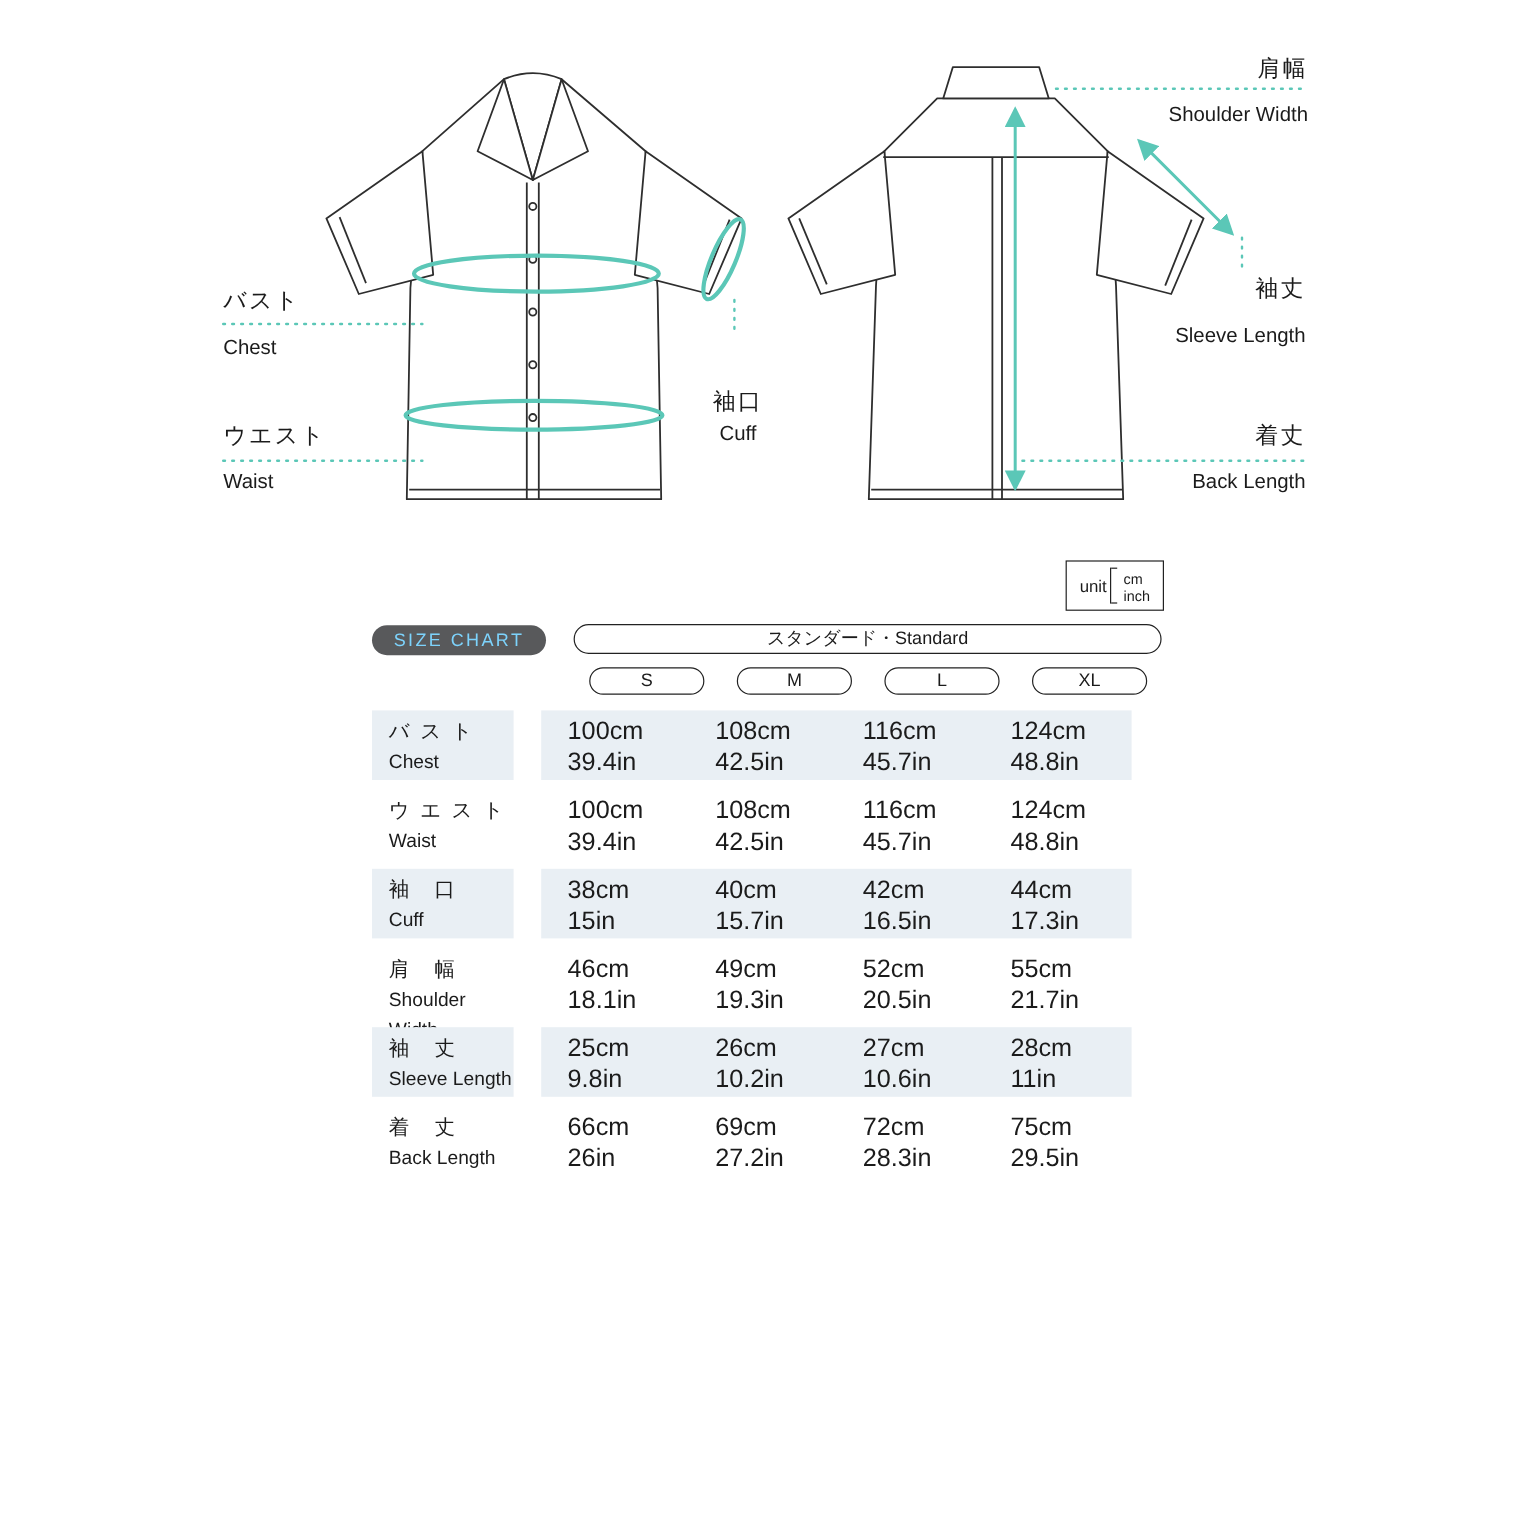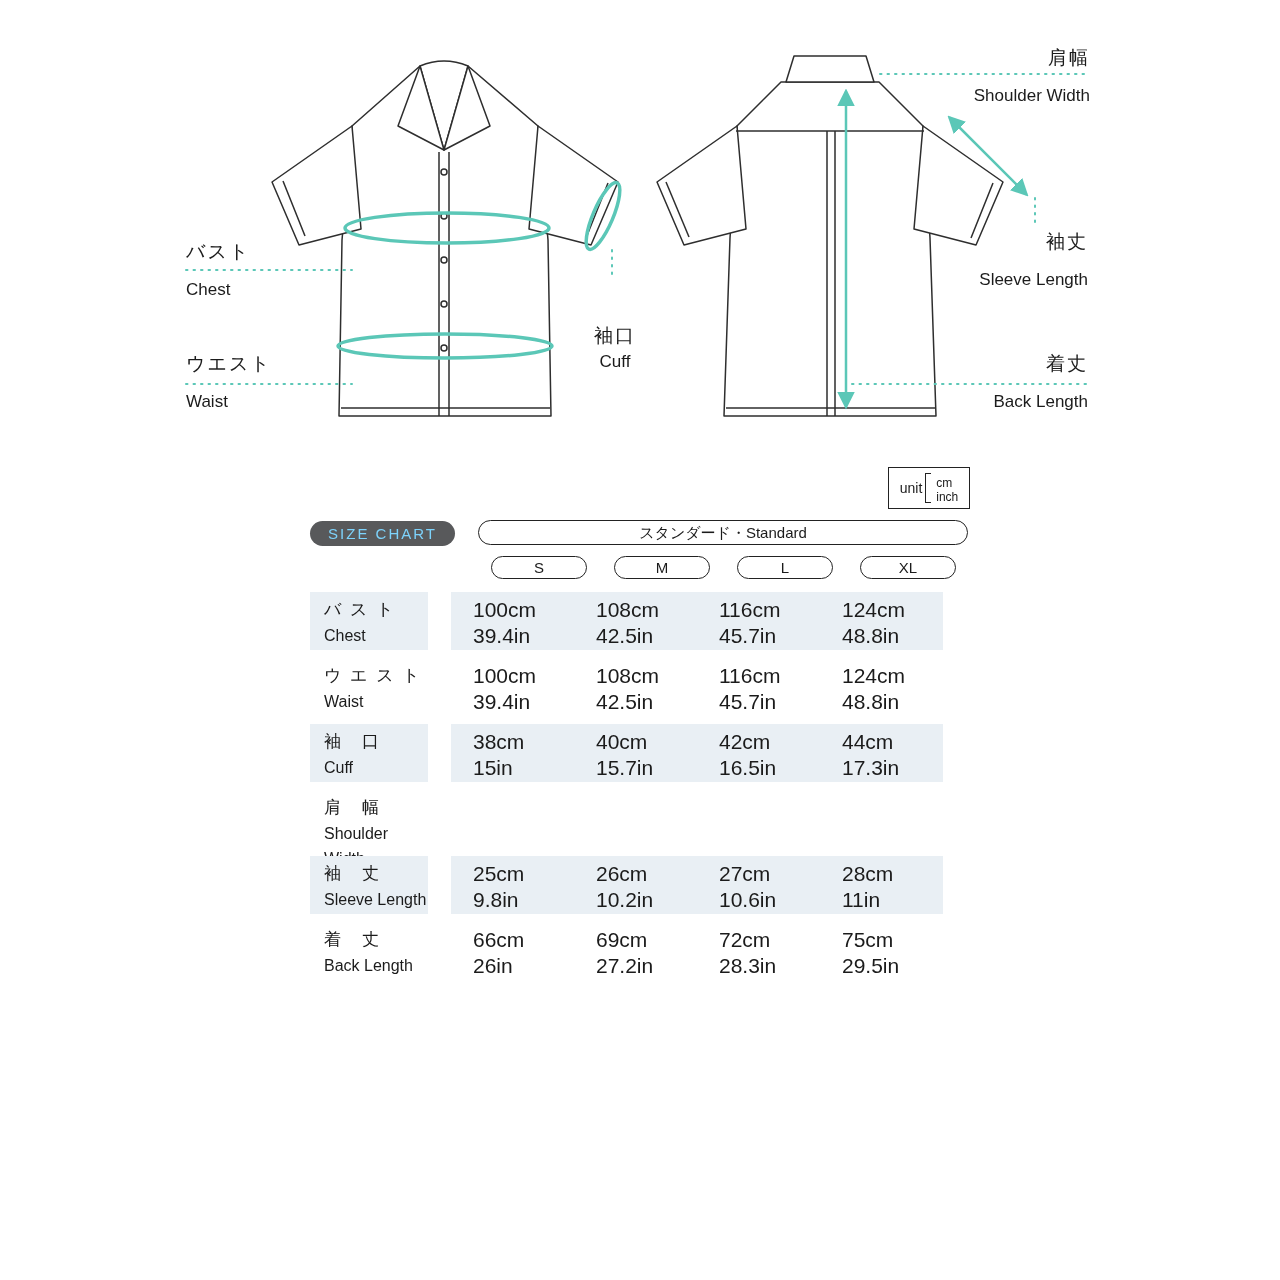--- a/index.html
+++ b/index.html
@@ -225,20 +225,38 @@
           </div>
       </div>
     </div>
 
     <div class="srow">
       <div class="lab">
         <div class="jp">肩　幅</div>
         <div class="en">Shoulder Width</div>
       </div>
       <div class="gapcol"></div>
+      <div class="vals">
+        <div class="cell">
+            <div class="cm">46cm</div>
+            <div class="in">18.1in</div>
+          </div>
+        <div class="cell">
+            <div class="cm">49cm</div>
+            <div class="in">19.3in</div>
+          </div>
+        <div class="cell">
+            <div class="cm">52cm</div>
+            <div class="in">20.5in</div>
+          </div>
+        <div class="cell">
+            <div class="cm">55cm</div>
+            <div class="in">21.7in</div>
+          </div>
+      </div>
     </div>
 
     <div class="srow alt">
       <div class="lab">
         <div class="jp">袖　丈</div>
         <div class="en">Sleeve Length</div>
       </div>
       <div class="gapcol"></div>
       <div class="vals">
         <div class="cell">

